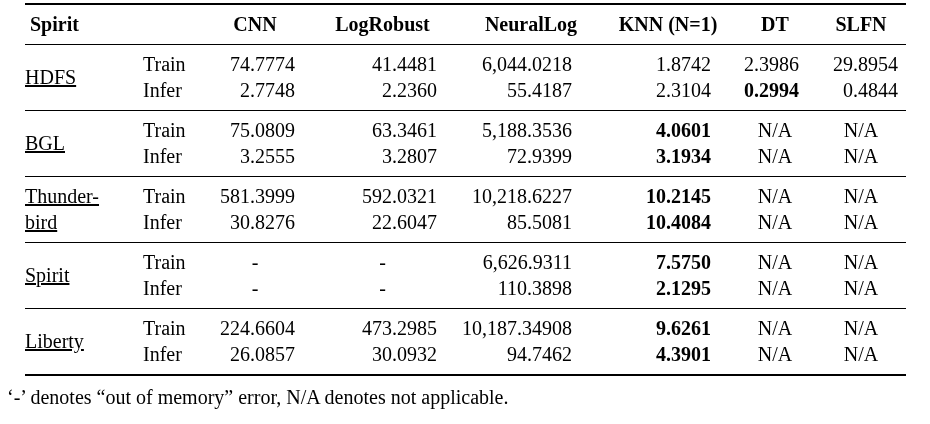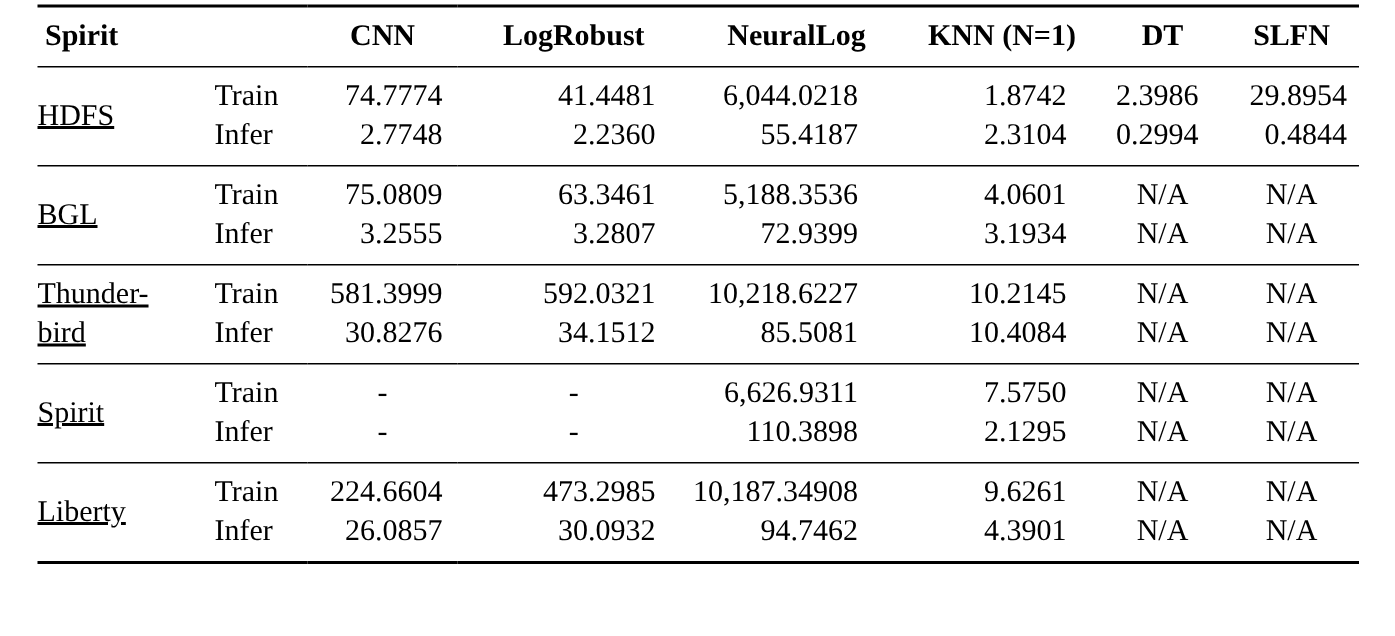--- a/index.html
+++ b/index.html
@@ -74,21 +74,21 @@
     padding-left: 13px;
   }
   td.num { text-align: right; }
   td.ctr { text-align: center; }
   td.c3.num { padding-right: 10px; }
   td.c4.num { padding-right: 23px; }
   td.c5.num { padding-right: 30px; }
   td.c6.num { padding-right: 23px; text-align: right; }
   td.c7.num { padding-right: 17px; }
   td.c8.num { padding-right: 8px;  }
-  .bold { font-weight: normal; }
+  .bold { font-weight: bold; }
 
   .footnote {
     margin: 9px 0 0 7px;
     font-size: 20px;
     line-height: 24px;
   }
 </style>
 </head>
 <body>
 
@@ -169,21 +169,21 @@
         <td class="num c3">581.3999</td>
         <td class="num c4">592.0321</td>
         <td class="num c5">10,218.6227</td>
         <td class="num c6 bold">10.2145</td>
         <td class="ctr c7">N/A</td>
         <td class="ctr c8">N/A</td>
       </tr>
       <tr class="r-bottom">
         <td class="phase">Infer</td>
         <td class="num c3">30.8276</td>
-        <td class="num c4">34.1512</td>
+        <td class="num c4">22.6047</td>
         <td class="num c5">85.5081</td>
         <td class="num c6 bold">10.4084</td>
         <td class="ctr c7">N/A</td>
         <td class="ctr c8">N/A</td>
       </tr>
     </tbody>
 
     <tbody>
       <tr class="r-top">
         <td class="dataset" rowspan="2">Spirit</td>
@@ -222,13 +222,14 @@
         <td class="num c3">26.0857</td>
         <td class="num c4">30.0932</td>
         <td class="num c5">94.7462</td>
         <td class="num c6 bold">4.3901</td>
         <td class="ctr c7">N/A</td>
         <td class="ctr c8">N/A</td>
       </tr>
     </tbody>
   </table>
 
+  <p class="footnote">‘-’ denotes “out of memory” error, N/A denotes not applicable.</p>
 </div>
 
 </body></html>

